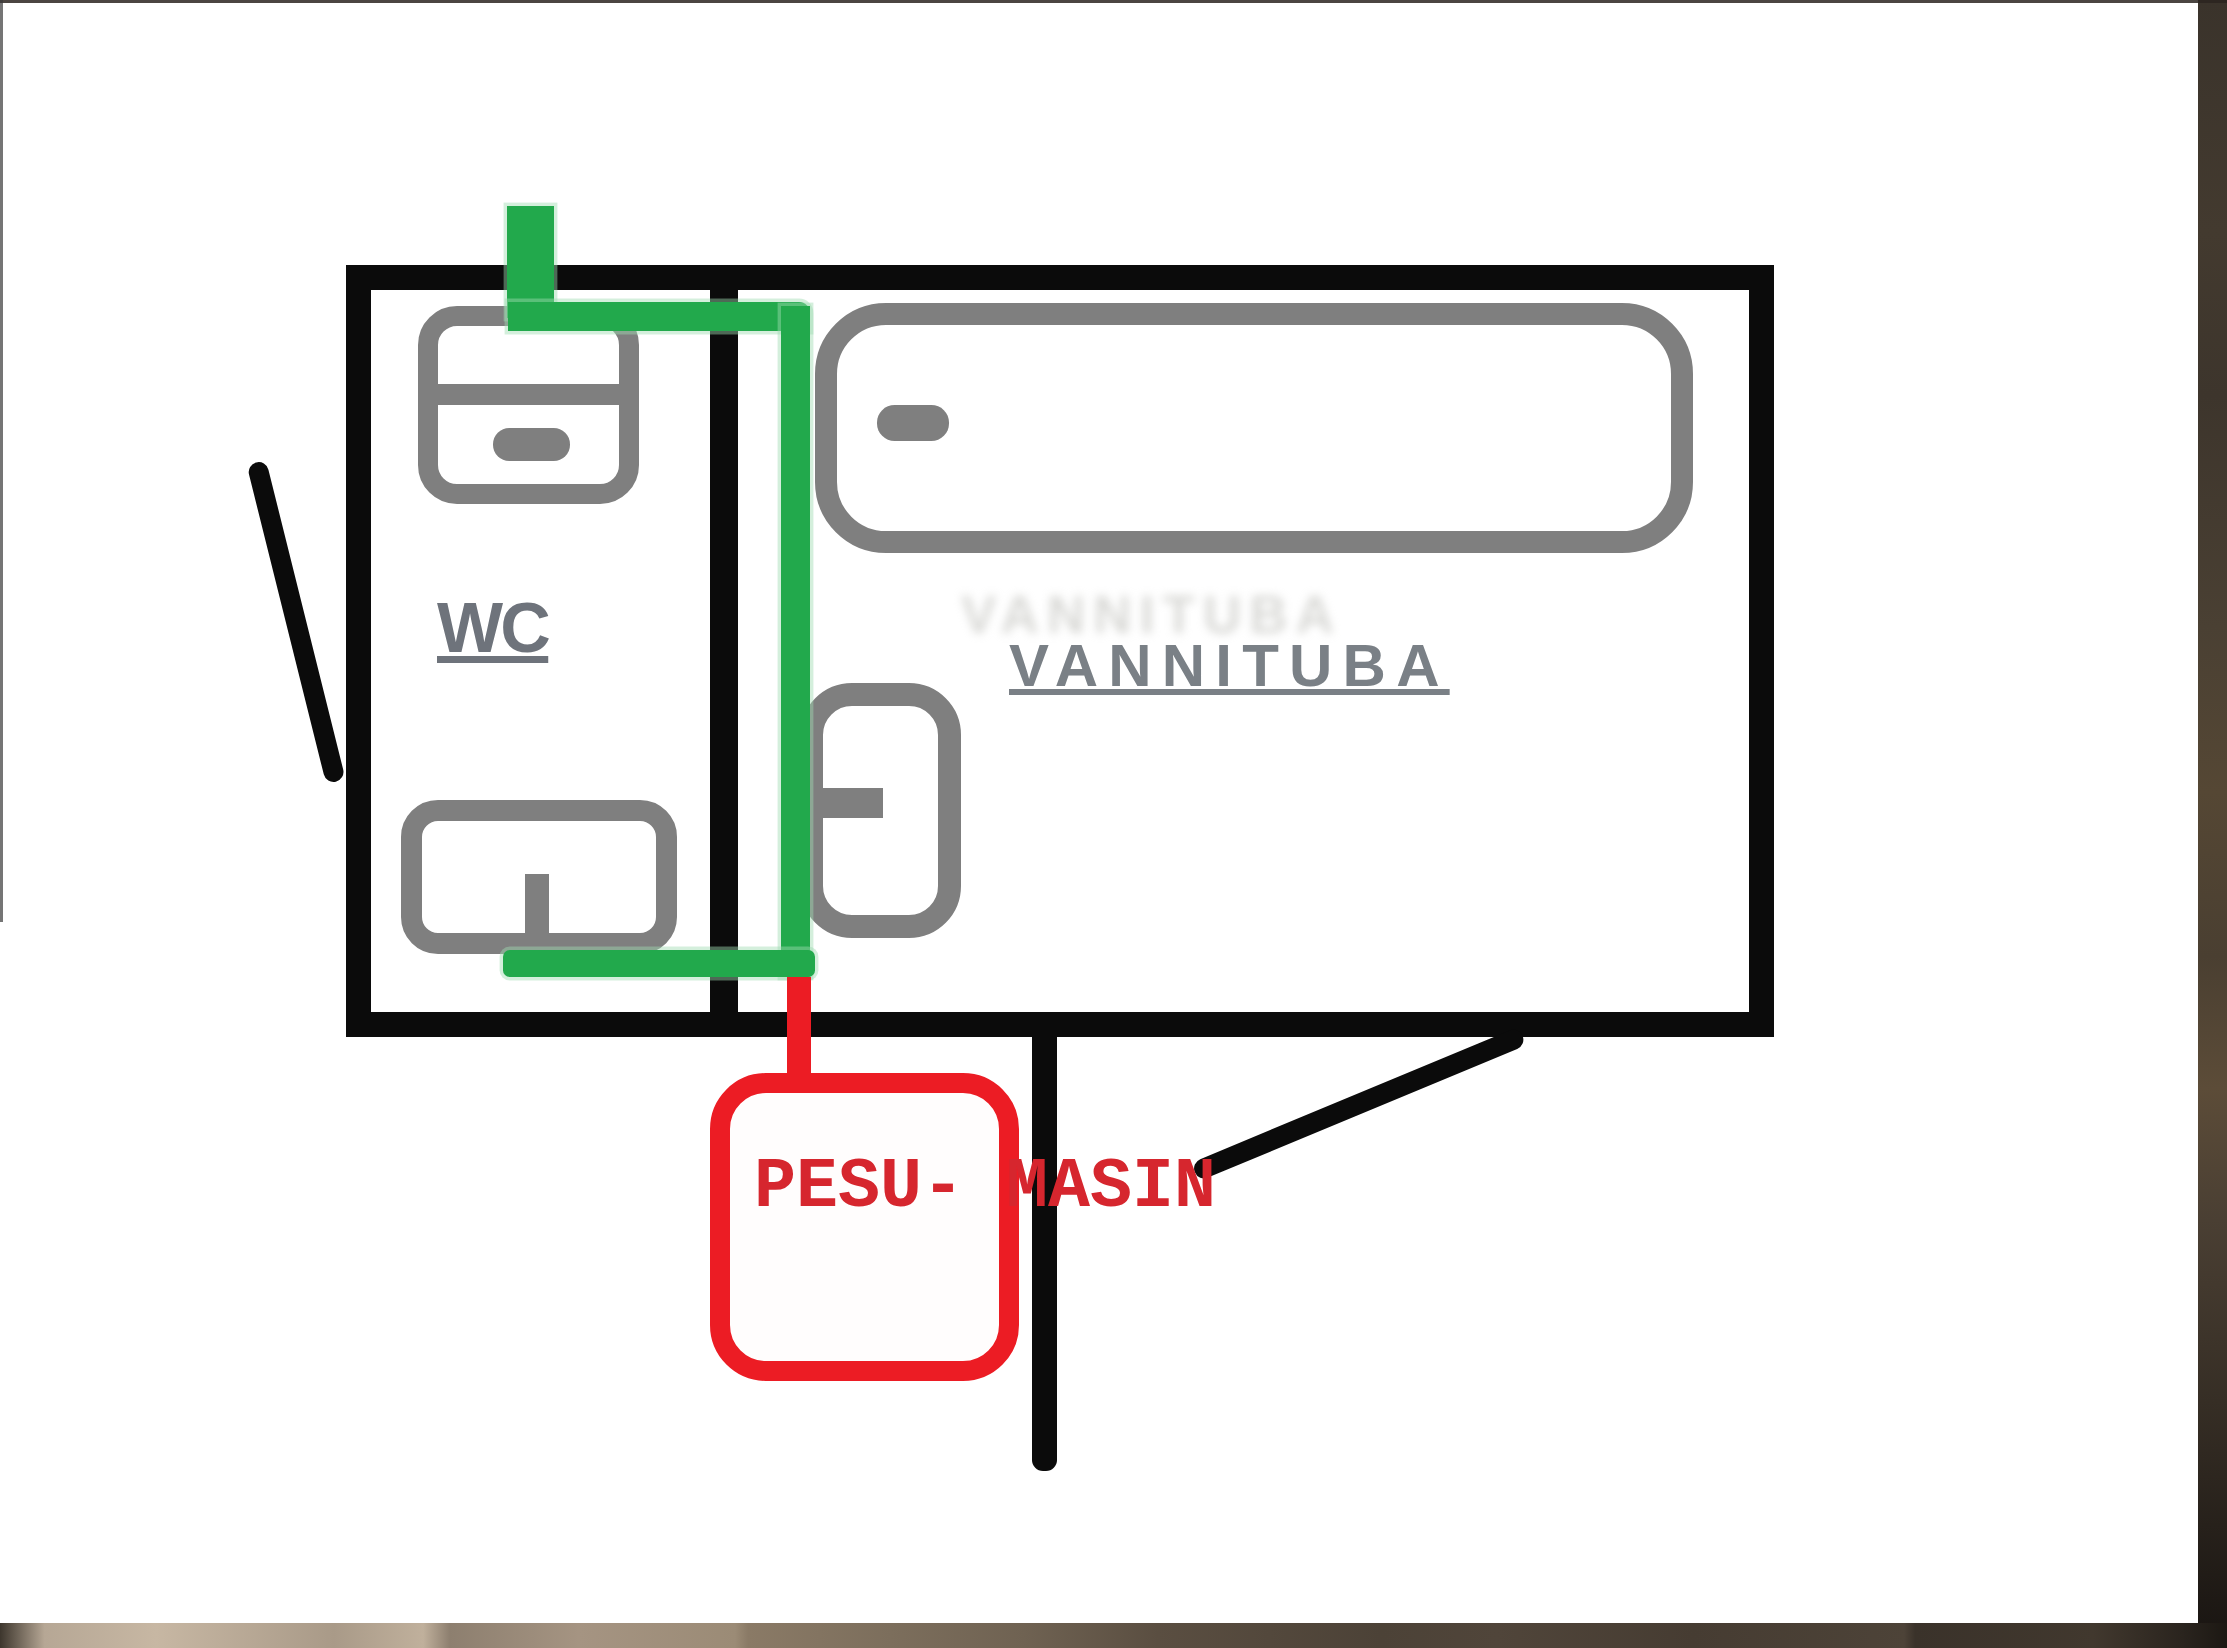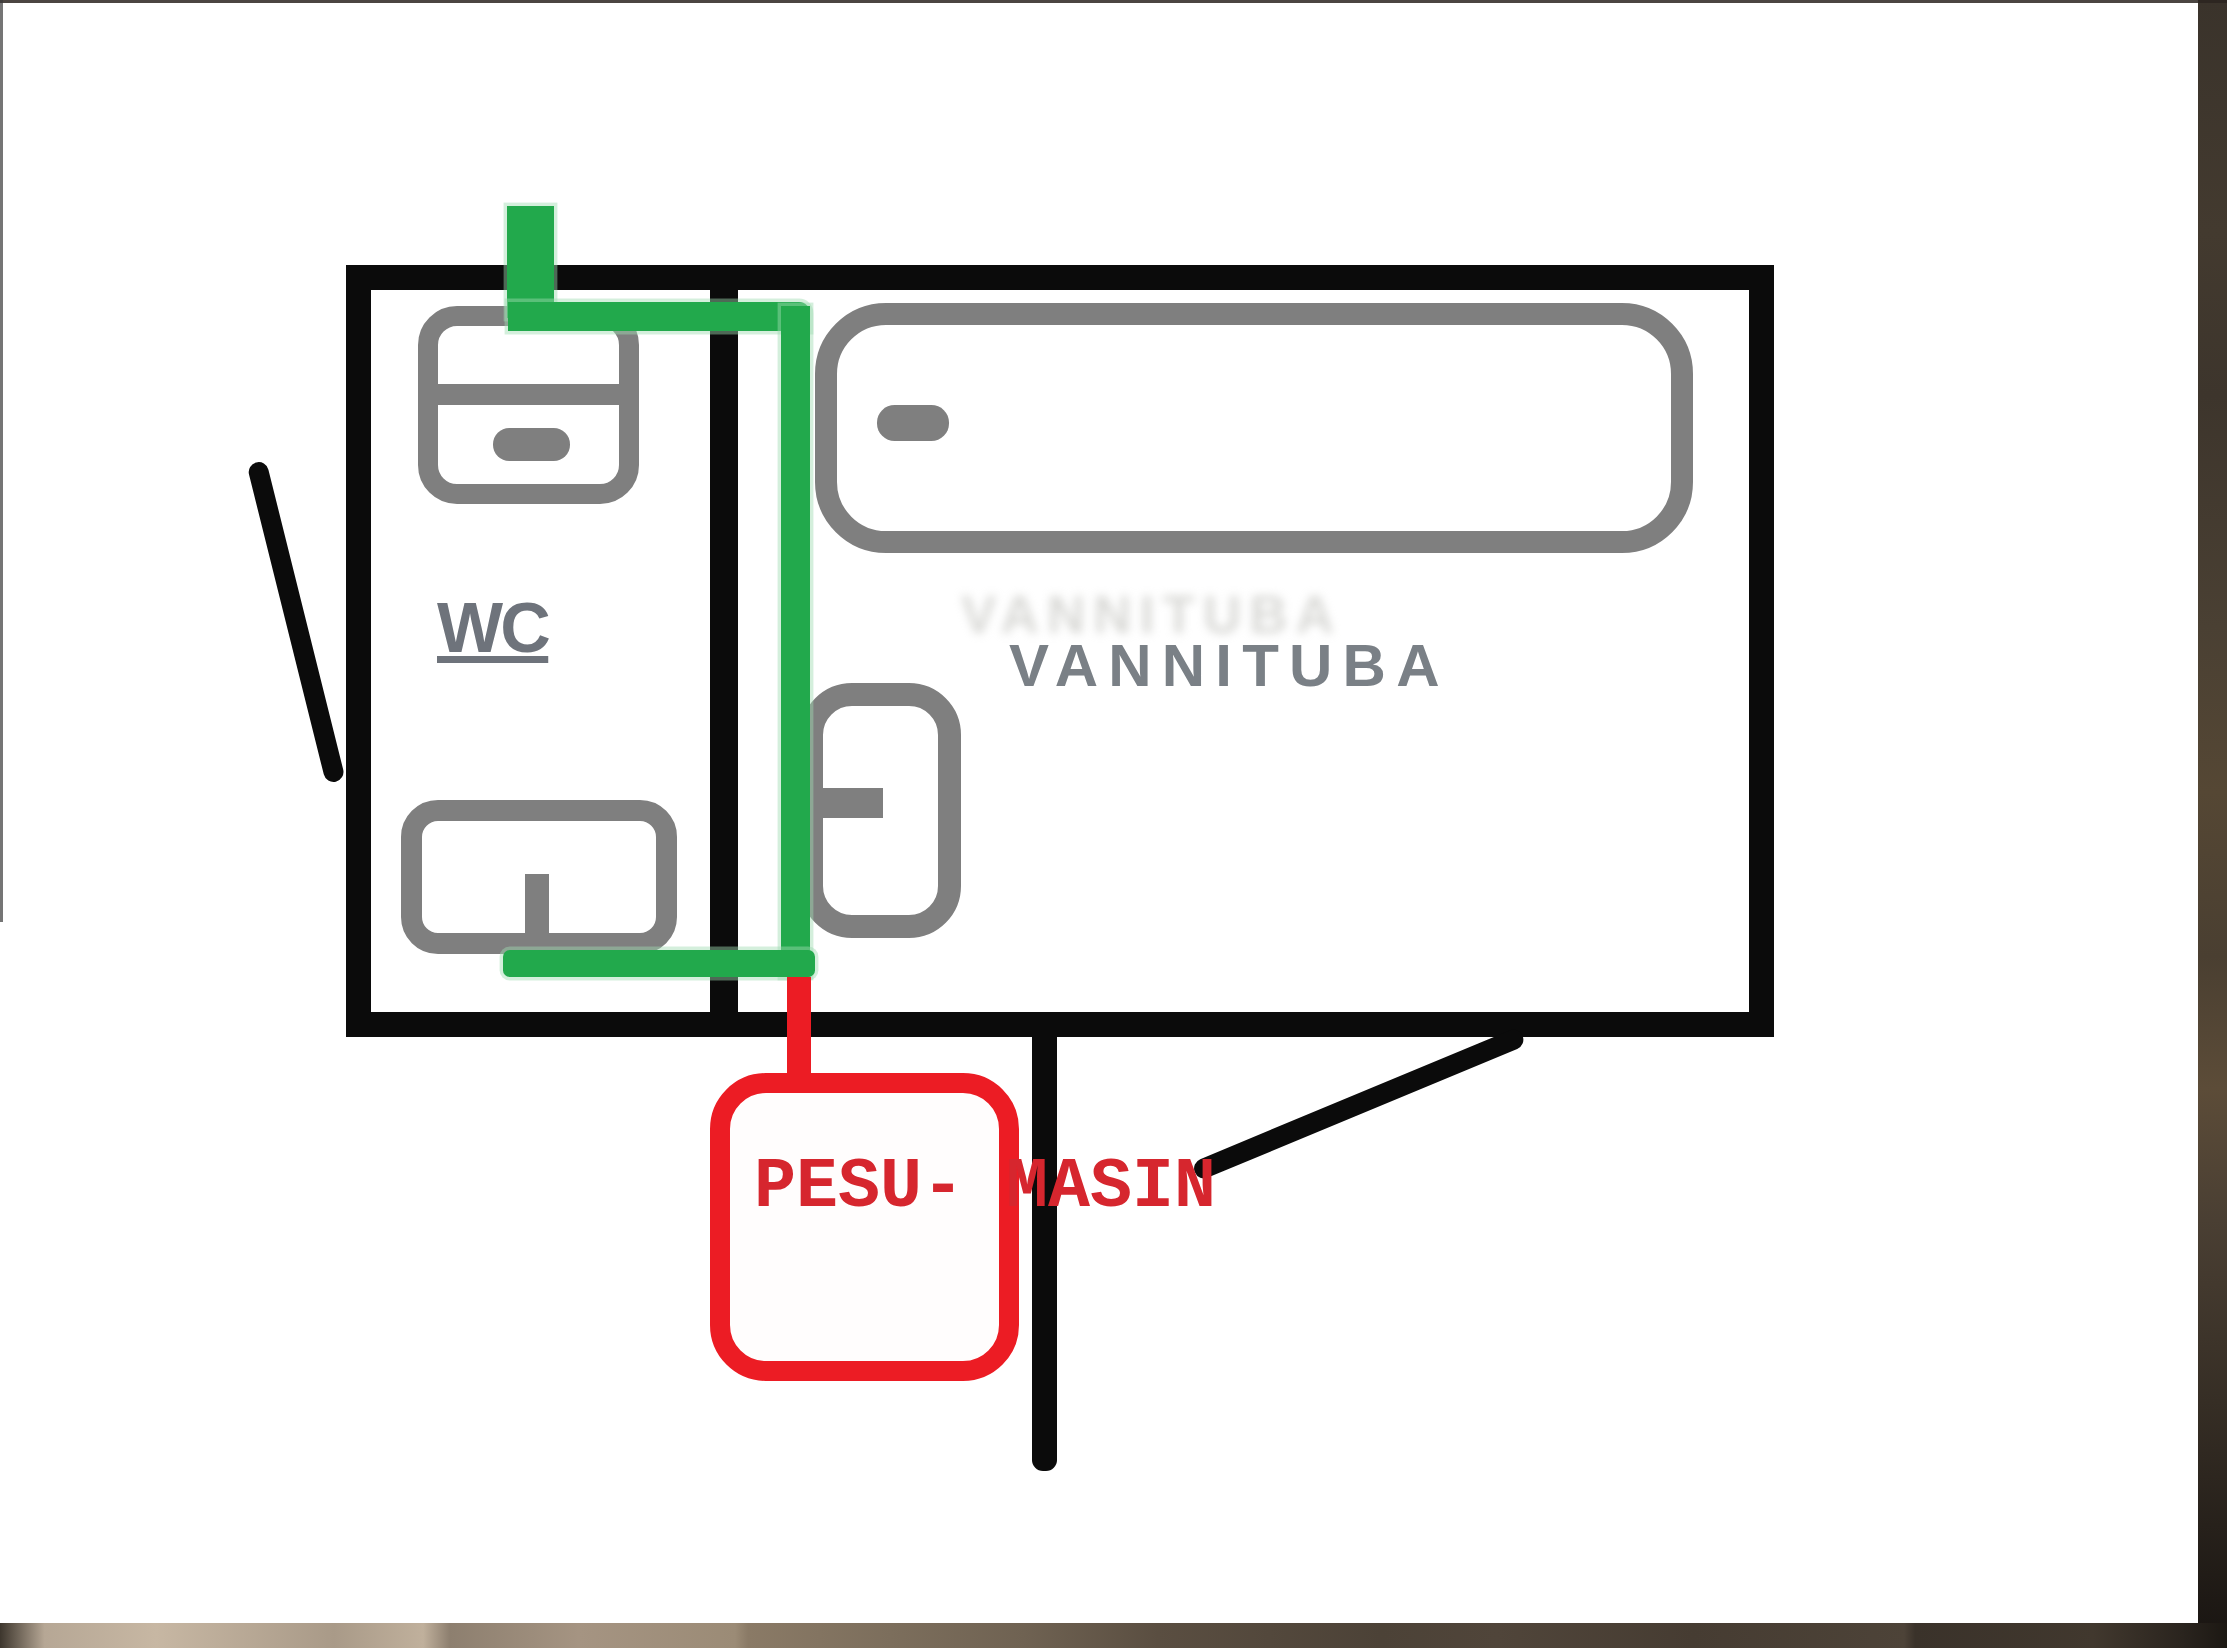--- a/index.html
+++ b/index.html
@@ -68,21 +68,21 @@
   }
   .red-box-text{
     left:754px;top:1135px;width:244px;
     font-weight:bold;font-size:70px;line-height:105px;letter-spacing:0px;
     color:var(--annotation-text,#d6262e);white-space:pre;font-family:Liberation Mono, monospace;
   }
 
   
   .label{font-weight:bold;white-space:nowrap;}
   .label-wc{left:437px;top:588px;font-size:70px;letter-spacing:-2.7px;color:var(--label-text,#6e737b);text-decoration:underline;}
-  .label-room{left:1009px;top:631px;font-size:60px;letter-spacing:10.2px;color:var(--label-text-light,#7a8086);}
+  .label-room{left:1009px;top:631px;font-size:60px;letter-spacing:10.2px;color:var(--label-text-light,#7a8086);text-decoration:underline;}
   .label-ghost{
     left:961px;top:584px;font-size:53px;letter-spacing:8.1px;color:#b4b4ae;
     filter:blur(4.7px);opacity:.5;font-weight:bold;white-space:nowrap;
   }
 </style>
 </head>
 <body>
 
 <div class="abs photo-right"></div>
 <div class="abs photo-bottom"></div>

